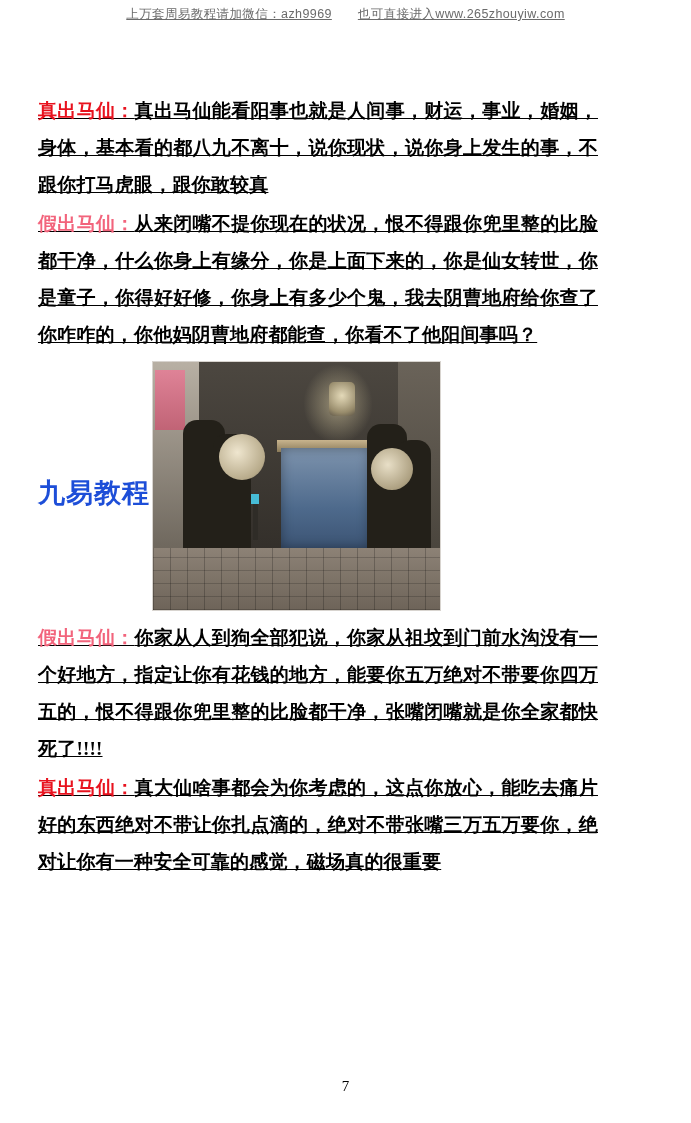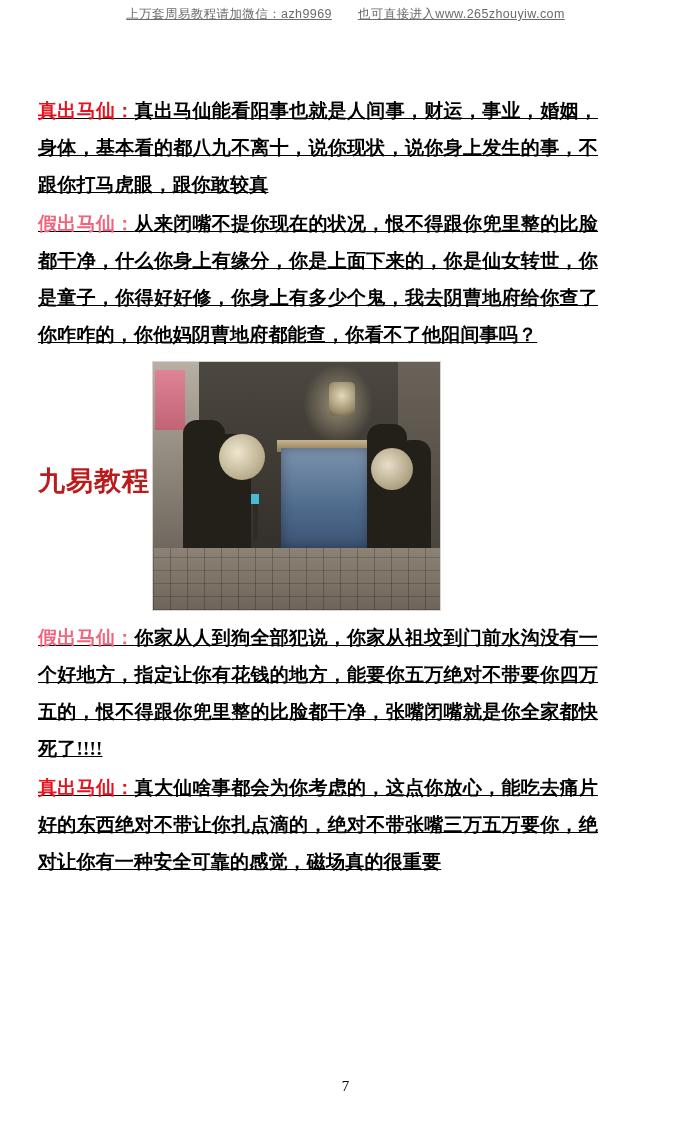--- a/index.html
+++ b/index.html
@@ -187,25 +187,25 @@
   .ph-glow {
     position: absolute;
     left: 150px; top: 2px;
     width: 70px; height: 80px;
     background: radial-gradient(ellipse at 50% 50%, rgba(255,240,190,0.45) 0%, rgba(255,240,190,0) 70%);
   }
 
   .brand {
     position: absolute;
     left: 0;
-    top: 102px;
+    top: 114px;
     font-family: "Liberation Sans", "DejaVu Sans", sans-serif;
     font-size: 27px;
     font-weight: 700;
-    color: #b91c1c;
+    color: #1d4ed8;
     letter-spacing: 1px;
     white-space: nowrap;
   }
 
   .page-number {
     position: absolute;
     bottom: 28px;
     left: 0;
     width: 691px;
     text-align: center;

